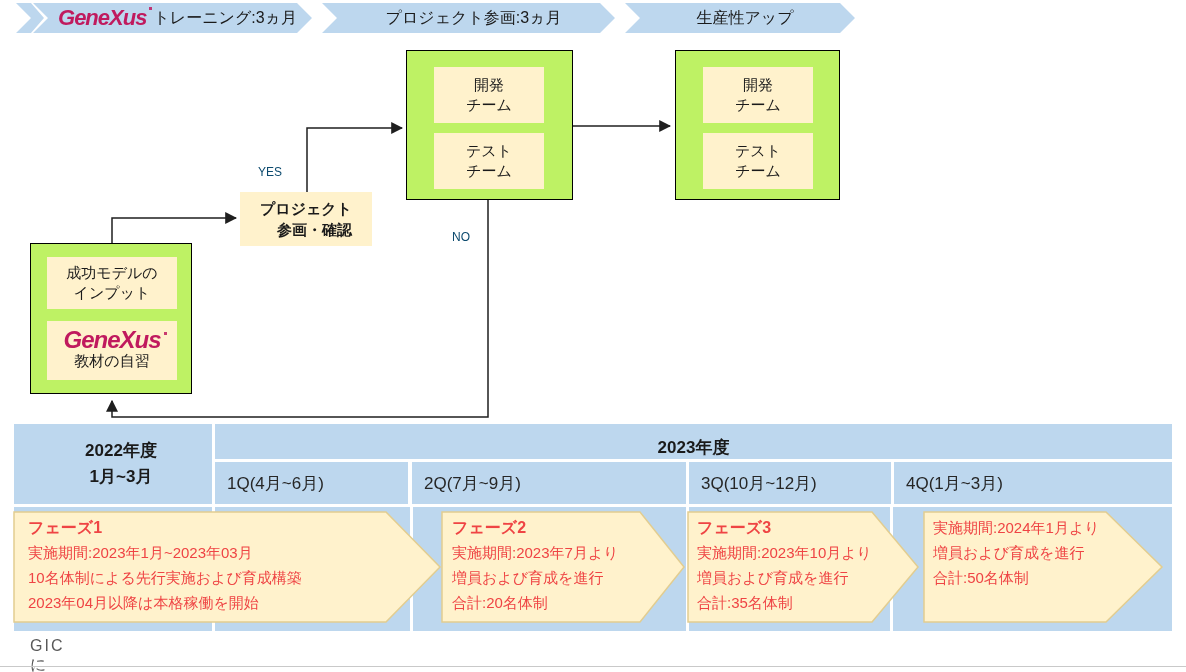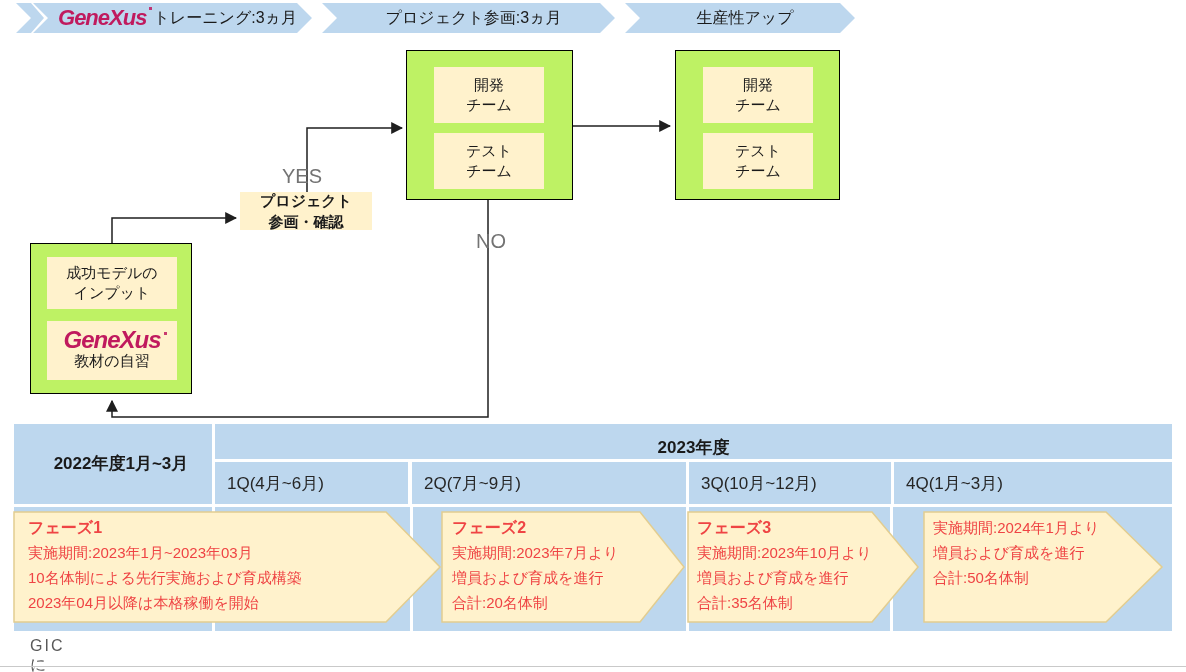--- a/index.html
+++ b/index.html
@@ -24,26 +24,26 @@
   .gxlogo.small{font-size:22px;}
   .gxlogo.big{font-size:24px;}
   .gxlogo::after{content:"";position:absolute;top:2px;right:-6px;width:3px;height:3px;background:var(--logo-crimson);opacity:.85;}
 
   
   .wbox{position:absolute;background:#bef264;border:1.5px solid #000;box-sizing:border-box;}
   .cbox{position:absolute;background:var(--cream);display:flex;align-items:center;justify-content:center;
         text-align:center;font-size:15px;line-height:20px;box-sizing:border-box;}
   .pre{white-space:pre-line;}
   .decision{font-weight:bold;font-size:15px;line-height:21px;}
-  .branch-label{position:absolute;font-size:20px;color:#737373;margin-left:24px;}
+  .branch-label{position:absolute;font-size:12px;color:#0c4a6e;}
   .selfstudy{flex-direction:column;gap:1px;}
 
   
   .tcell{position:absolute;background:var(--band-blue);box-sizing:border-box;}
-  .fy2022{display:flex;flex-direction:row;align-items:center;justify-content:center;
+  .fy2022{display:flex;flex-direction:column;align-items:center;justify-content:center;
           font-weight:bold;font-size:17px;line-height:26px;padding-left:16px;}
   .fy2023{display:flex;align-items:flex-end;justify-content:center;font-weight:bold;font-size:17px;}
   .qcell{display:flex;align-items:center;font-size:17px;padding-left:12px;color:#262626;}
   .bodystrip{position:absolute;background:var(--band-blue);}
   .coldiv{position:absolute;background:#fff;width:3px;}
 
   
   .phtext{position:absolute;font-size:15px;line-height:25px;color:#ef4444;}
   .phtext .t{font-weight:bold;font-size:16px;}
 
@@ -125,21 +125,21 @@
 チーム</div>
     </div>
 
     <div class="wbox" style="left:675px;top:50px;width:165px;height:150px;">
       <div class="cbox pre" style="left:27px;top:16px;width:110px;height:56px;">開発
 チーム</div>
       <div class="cbox pre" style="left:27px;top:82px;width:110px;height:56px;">テスト
 チーム</div>
     </div>
 
-    <div class="cbox pre decision" style="left:240px;top:192px;width:132px;height:38px;">プロジェクト
+    <div class="cbox pre decision" style="left:240px;top:192px;width:132px;height:54px;text-align:right;">プロジェクト
 参画・確認</div>
     <div class="branch-label" style="left:258px;top:165px;">YES</div>
     <div class="branch-label" style="left:452px;top:230px;">NO</div>
 
     <div class="wbox" style="left:30px;top:243px;width:162px;height:151px;">
       <div class="cbox pre" style="left:16px;top:13px;width:130px;height:52px;">成功モデルの
 インプット</div>
       <div class="cbox selfstudy" style="left:16px;top:77px;width:130px;height:59px;">
         <span class="gxlogo big">GeneXus</span>
         <span>教材の自習</span>

